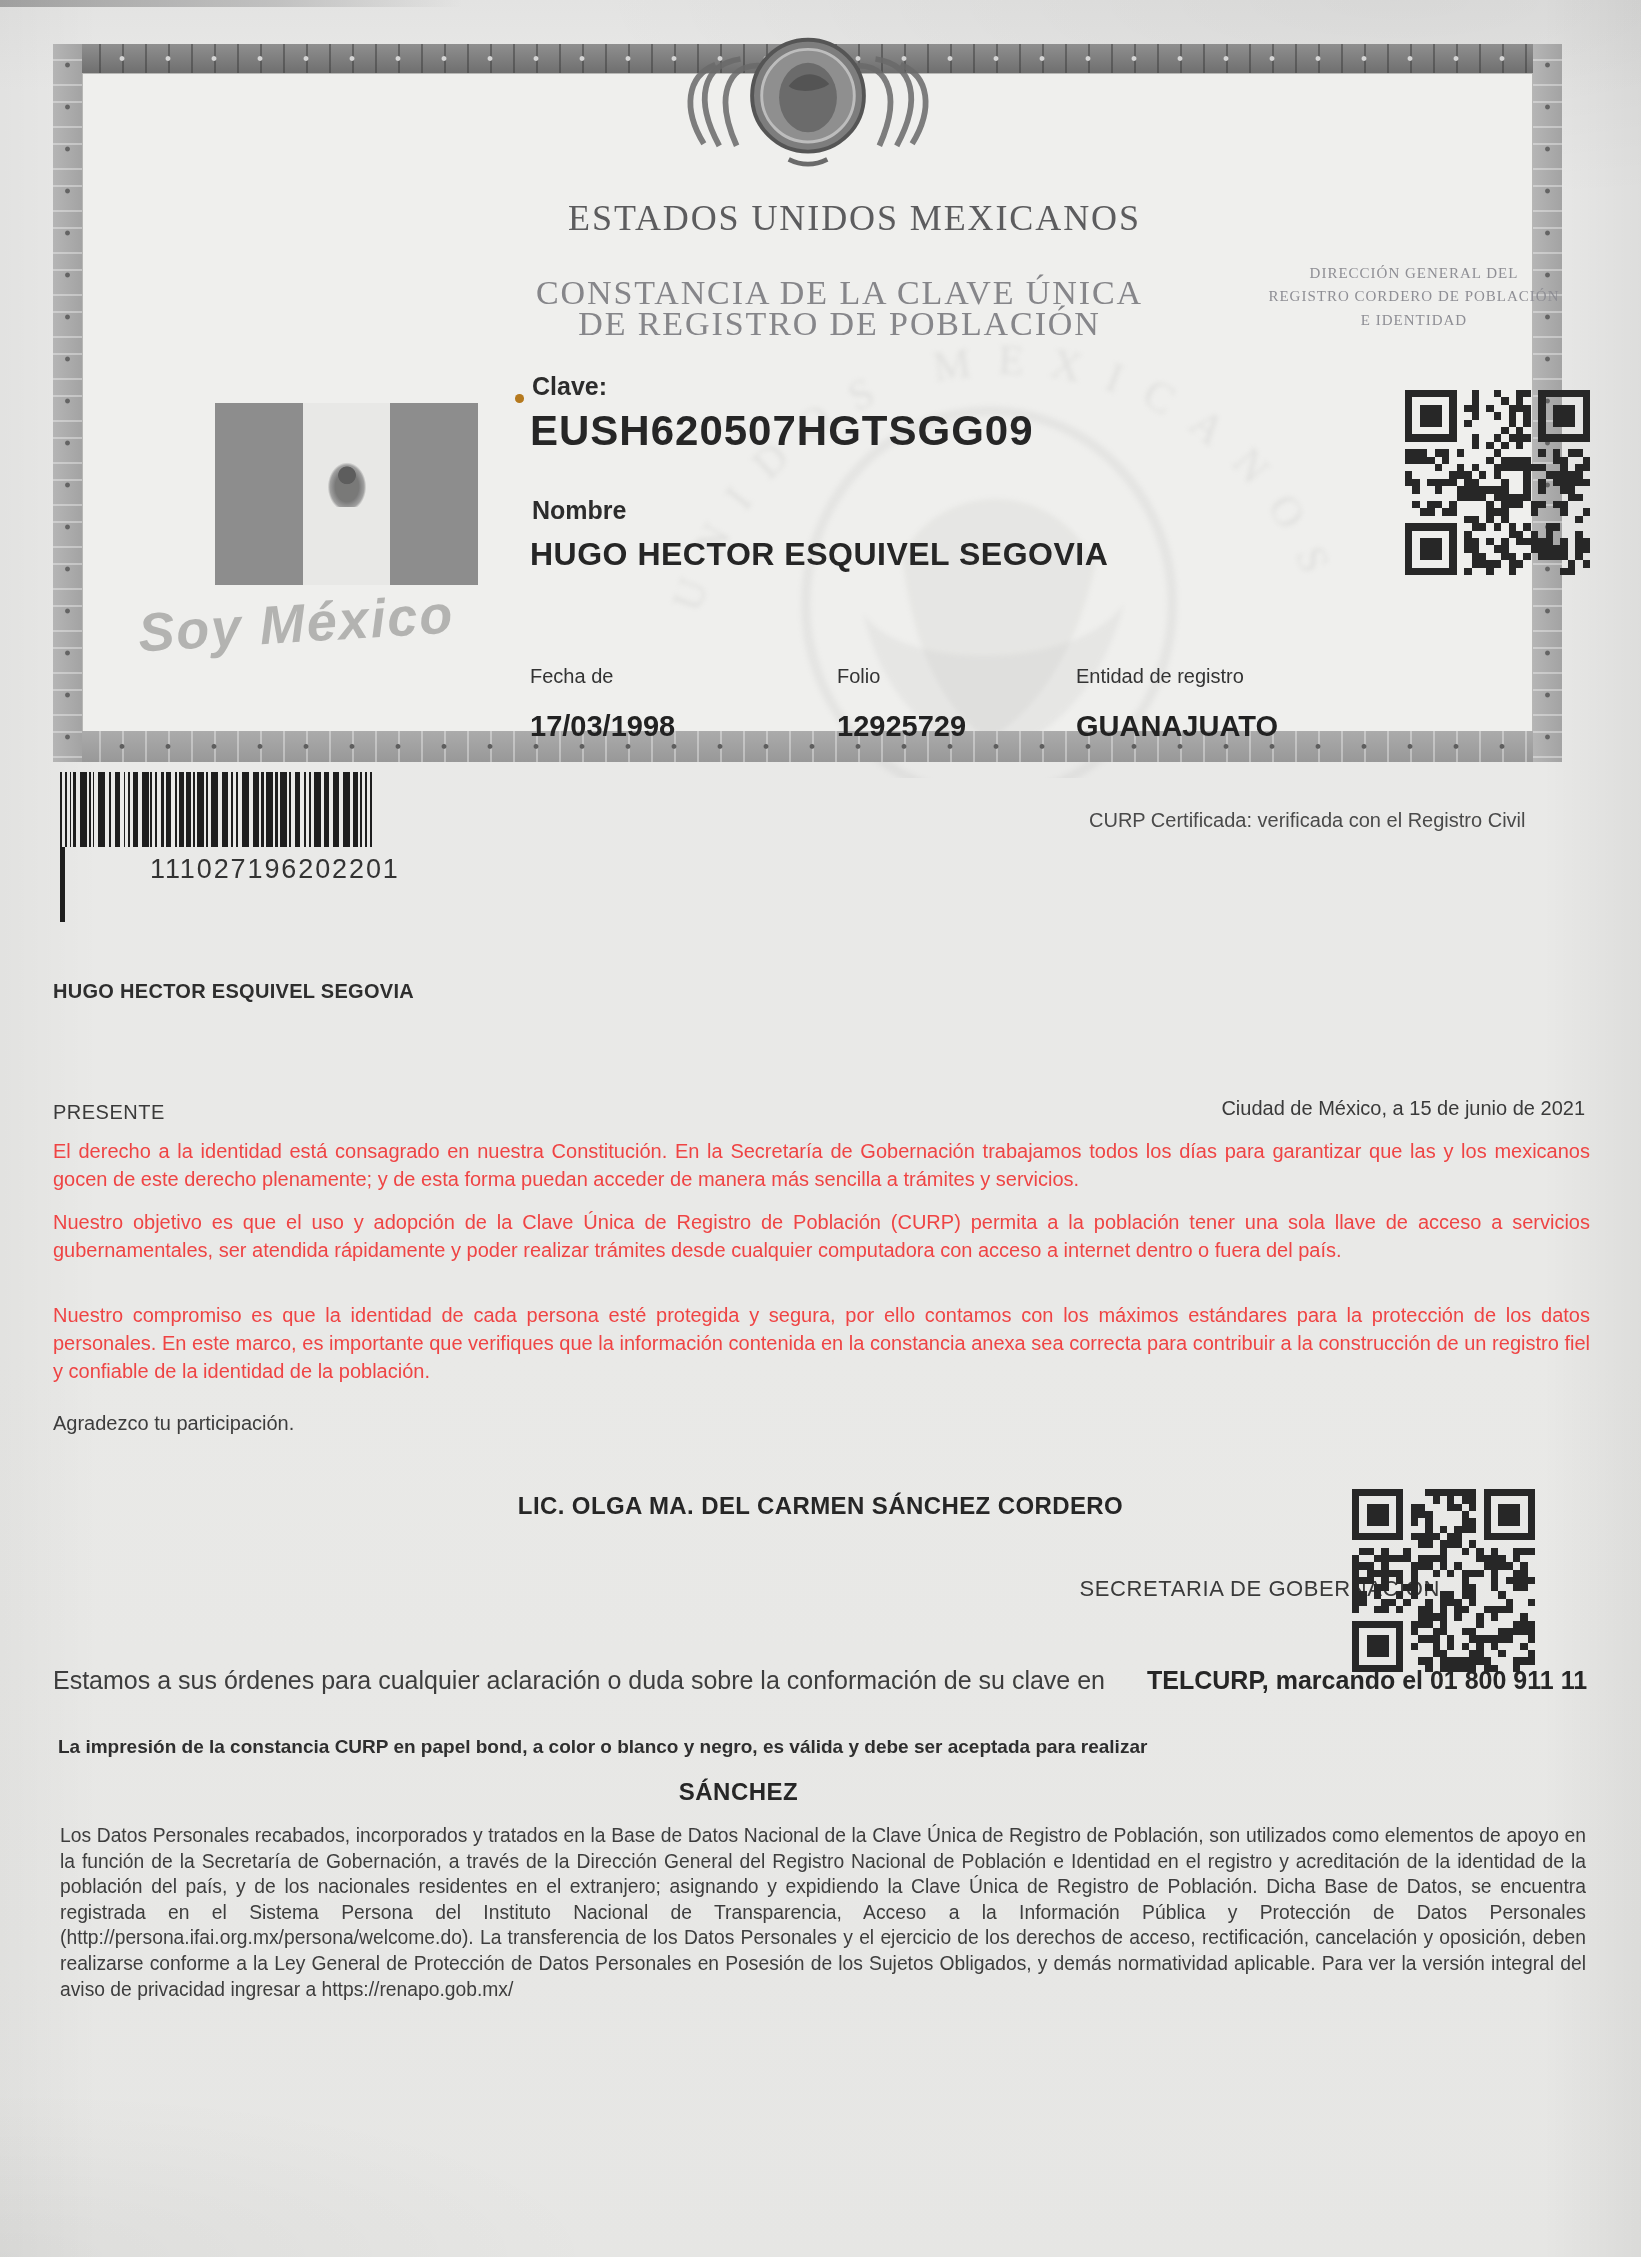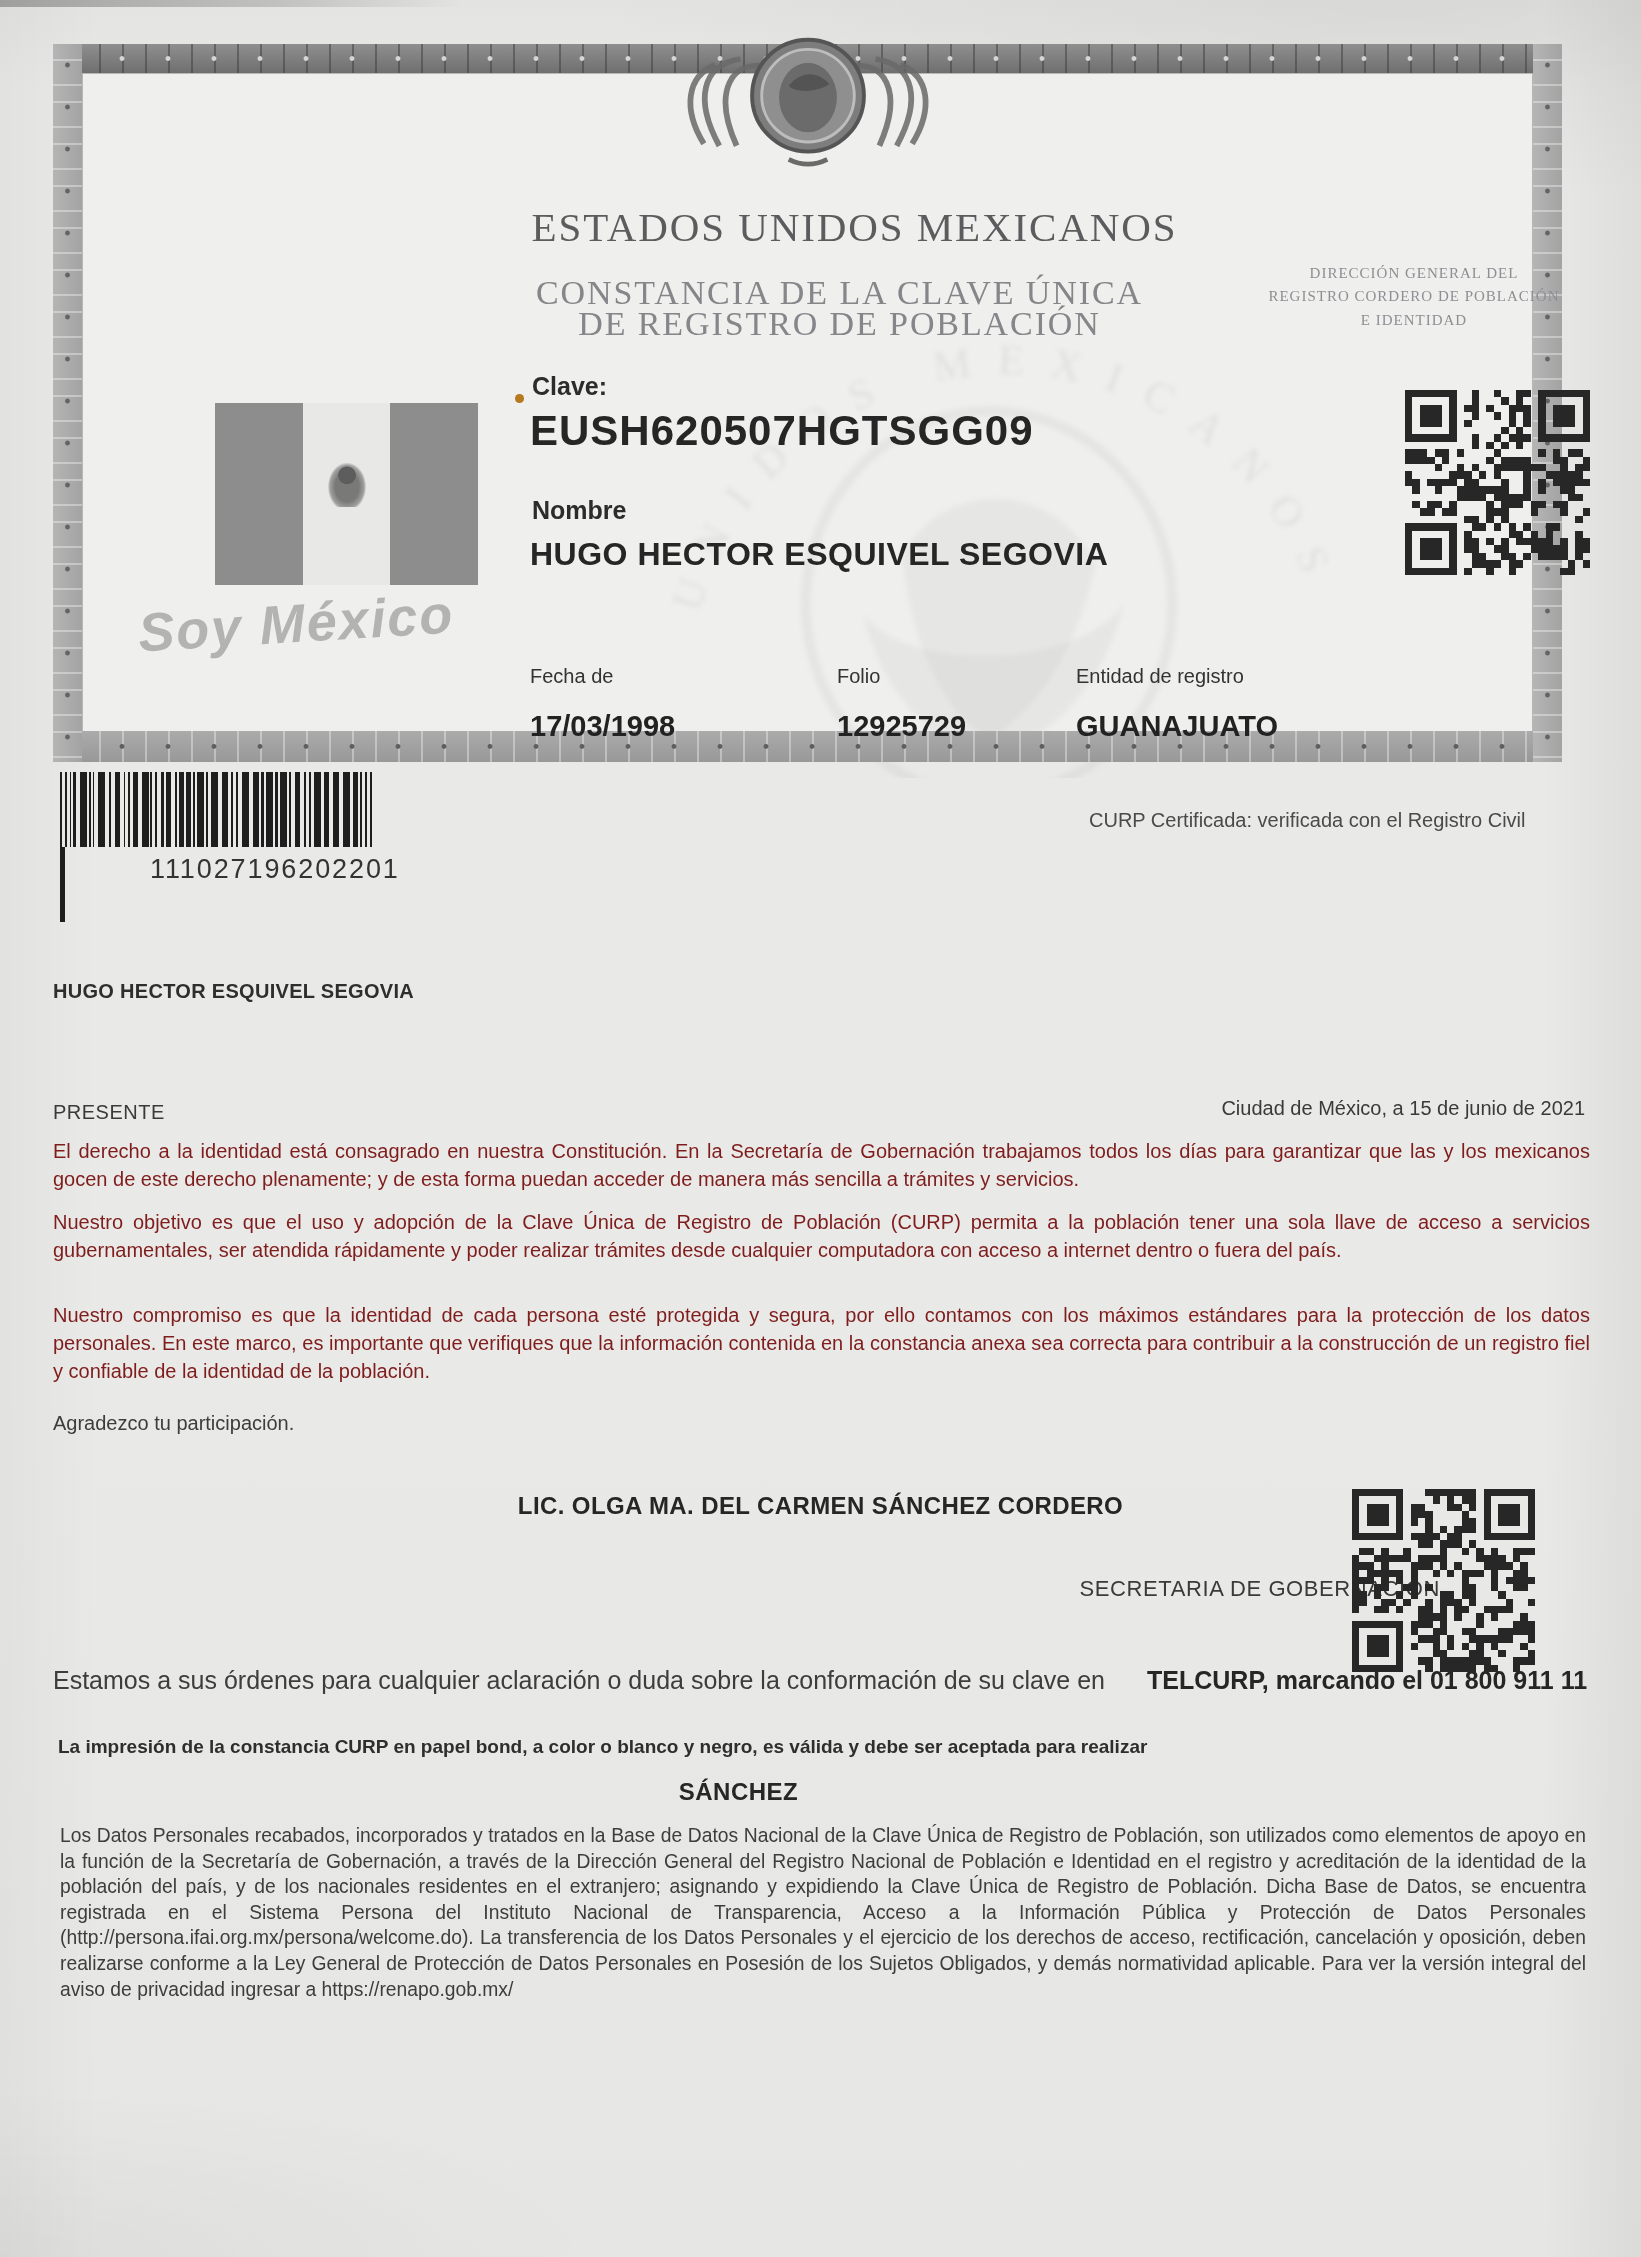--- a/index.html
+++ b/index.html
@@ -47,23 +47,23 @@
 
   .segob{position:absolute;left:118px;top:203px;display:flex;align-items:flex-start;z-index:4;}
   .seal{width:91px;height:91px;border-radius:50%;margin-right:13.5px;opacity:.8;
     background:
       radial-gradient(circle at 50% 45%, #8e8e8e 0 17%, transparent 18%),
       radial-gradient(circle at 50% 62%, #9d9d9d 0 10%, transparent 11%),
       repeating-radial-gradient(circle at 50% 50%, #cdcdcd 0 2.9px, #b8b8b8 2.9px 5.8px);}
   .segob-name{font-size:45px;font-weight:bold;letter-spacing:1.9px;color:#44444c;font-family:"Liberation Serif",serif;line-height:1;}
   .segob-tag{font-size:11px;letter-spacing:2.5px;color:#9a9aa0;margin-top:7.7px;font-weight:bold;}
 
-  .cert-title{position:absolute;left:454px;top:159px;width:695px;text-align:center;z-index:4;
+  .cert-title{position:absolute;left:454px;top:153px;width:695px;text-align:center;z-index:4;
     font-family:"Liberation Serif",serif;font-variant:small-caps;
-    font-size:41px;color:#5c5c5e;letter-spacing:1.9px;}
+    font-size:36px;color:#5c5c5e;letter-spacing:1.9px;}
   .cert-sub{position:absolute;left:439px;width:695px;text-align:center;z-index:4;
     font-family:"Liberation Serif",serif;font-variant:small-caps;
     font-size:34px;color:#86868a;letter-spacing:1.9px;}
   .cert-sub1{top:230px;} .cert-sub2{top:261px;}
   .dept{position:absolute;left:1197px;top:218px;width:328px;text-align:center;z-index:4;
     font-family:"Liberation Serif",serif;font-variant:small-caps;
     font-size:15px;color:#8e8e94;letter-spacing:1px;line-height:1.55;}
 
   .seal-watermark{position:absolute;left:521px;top:280px;width:830px;height:454px;z-index:1;opacity:.5;}
 
@@ -96,21 +96,21 @@
   .barcode{position:absolute;left:60px;top:772px;width:324px;height:75px;font-size:0;z-index:4;}
   .barcode span{display:inline-block;height:100%;background:#1e1e1e;vertical-align:top;}
   .barcode-num{position:absolute;left:114px;top:854px;font-size:27px;color:#333;letter-spacing:1.9px;margin-left:36px;}
   .cert-note{position:absolute;left:1089px;top:809px;font-size:20px;color:#4a4a4a;}
 
   
   .abs{position:absolute;}
   .recipient{left:53px;top:980px;font-size:20px;font-weight:bold;color:#2e2e2e;letter-spacing:0.3px;}
   .presente{left:53px;top:1101px;font-size:20px;color:#3a3a3a;letter-spacing:0.5px;}
   .dateline{right:56px;top:1097px;font-size:20px;color:#3a3a3a;}
-  .para{left:53px;width:1537px;text-align:justify;font-size:20px;line-height:28px;color:#7f1d1d;}
+  .para{left:53px;width:1537px;text-align:justify;font-size:20px;line-height:28px;color:#ef4444;}
   .p1{top:1137px;} .p2{top:1208px;} .p3{top:1301px;}
   .closing{left:53px;top:1412px;font-size:20px;color:#3d3d3d;}
   .sig-name{left:0;top:1492px;width:1641px;text-align:center;font-size:24px;font-weight:bold;color:#262626;letter-spacing:0.4px;}
   .sig-title{left:0;top:1576px;width:1440px;text-align:right;font-size:22px;color:#3a3a3a;letter-spacing:0.6px;}
   .contact{left:53px;top:1666px;font-size:25px;color:#3d3d3d;}
   .contact b{margin-left:42px;color:#262626;}
   .print-notice{left:58px;top:1736px;font-size:19px;font-weight:bold;color:#2e2e2e;}
   .tramite{left:0;top:1778px;width:1477px;text-align:center;font-size:24px;font-weight:bold;color:#262626;letter-spacing:0.5px;}
   .privacy{left:60px;top:1823px;width:1526px;text-align:justify;font-size:19.3px;line-height:25.6px;color:#3d3d3d;}
 </style>

